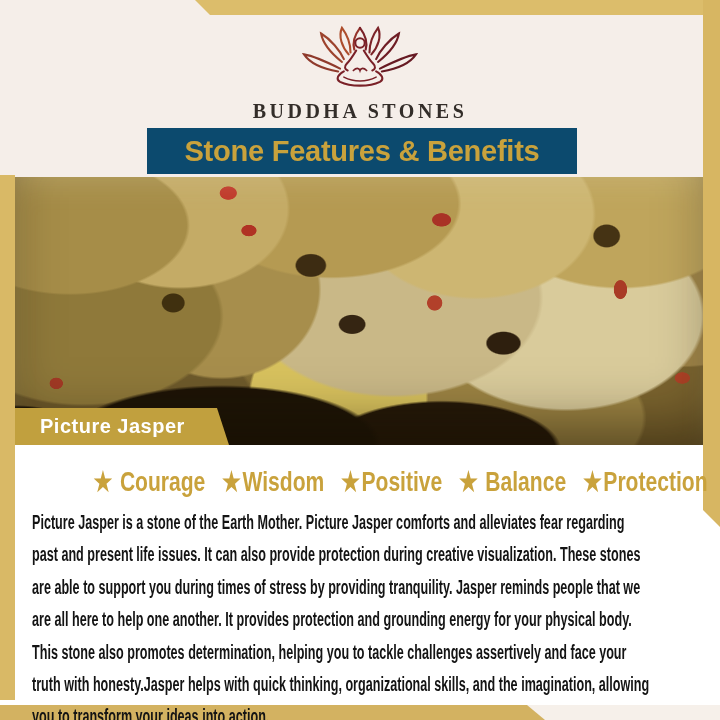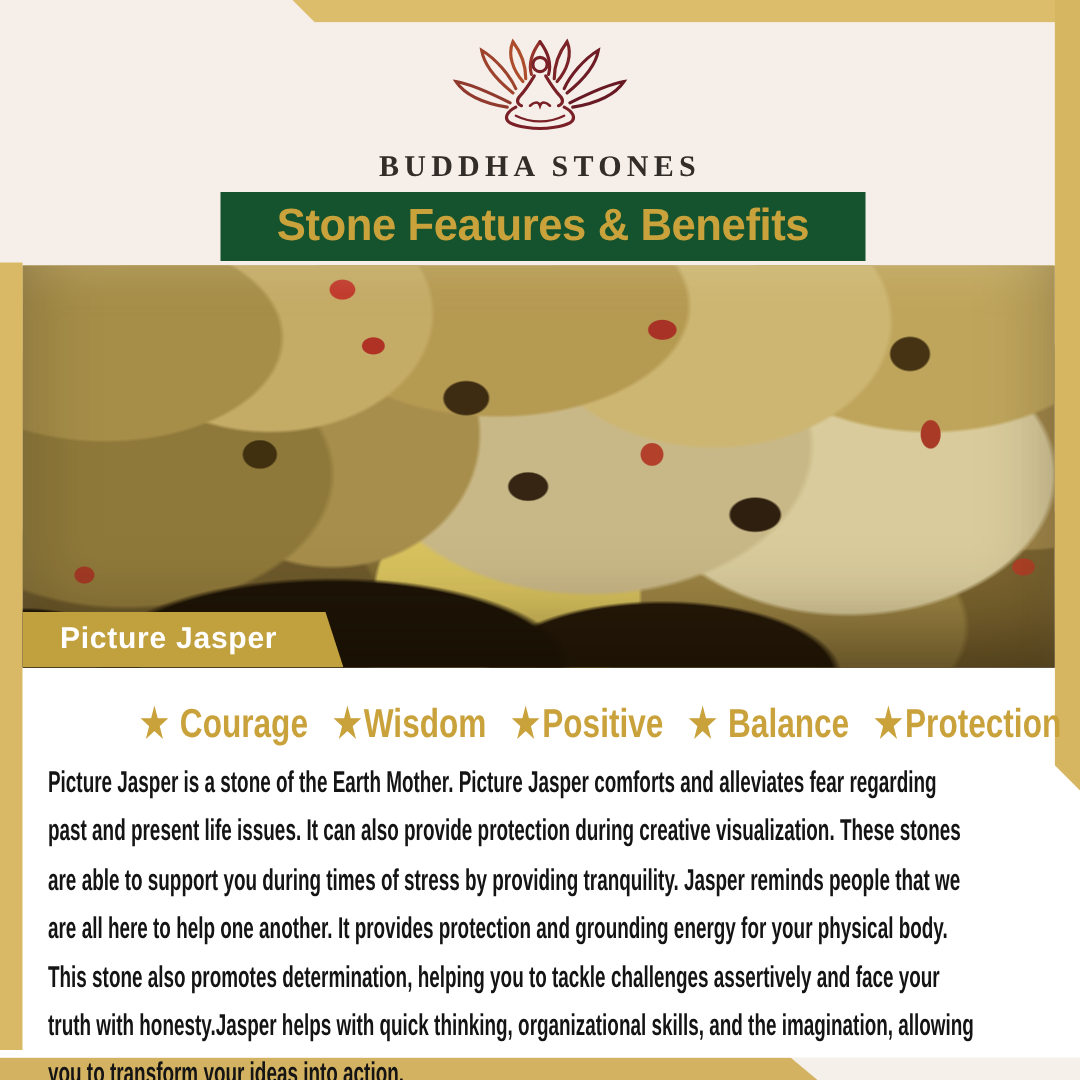--- a/index.html
+++ b/index.html
@@ -20,21 +20,21 @@
              clip-path:polygon(0 0,100% 0,100% 100%,0 510px);}
   .strip-left{left:0;top:175px;width:15px;height:525px;background:#d9b966;}
   .strip-bottom{left:0;top:705px;width:545px;height:15px;background:#d3b261;
              clip-path:polygon(0 0,527px 0,545px 100%,0 100%);}
 
   
   .logo{left:297px;top:24px;width:126px;height:74px;}
   .brand{left:0;top:100px;width:720px;text-align:center;
          font-family:"Liberation Serif",serif;font-size:20px;font-weight:600;
          letter-spacing:3.5px;color:#332d29;}
-  .title-band{left:147px;top:128px;width:430px;height:46px;background:#14532d;
+  .title-band{left:147px;top:128px;width:430px;height:46px;background:#0c4a6e;
          display:flex;align-items:center;justify-content:center;}
   .title{font-size:30px;font-weight:bold;color:#c9a23c;letter-spacing:-.3px;
          transform:scaleX(.97);white-space:nowrap;}
 
   
   .photo{left:15px;top:177px;width:688px;height:268px;overflow:hidden;
     background:
       radial-gradient(9px 7px at 31% 6%,  #c0392b 0 90%, transparent 100%),
       radial-gradient(8px 6px at 34% 20%, #b03224 0 90%, transparent 100%),
       radial-gradient(10px 7px at 62% 16%,#a93226 0 90%, transparent 100%),

